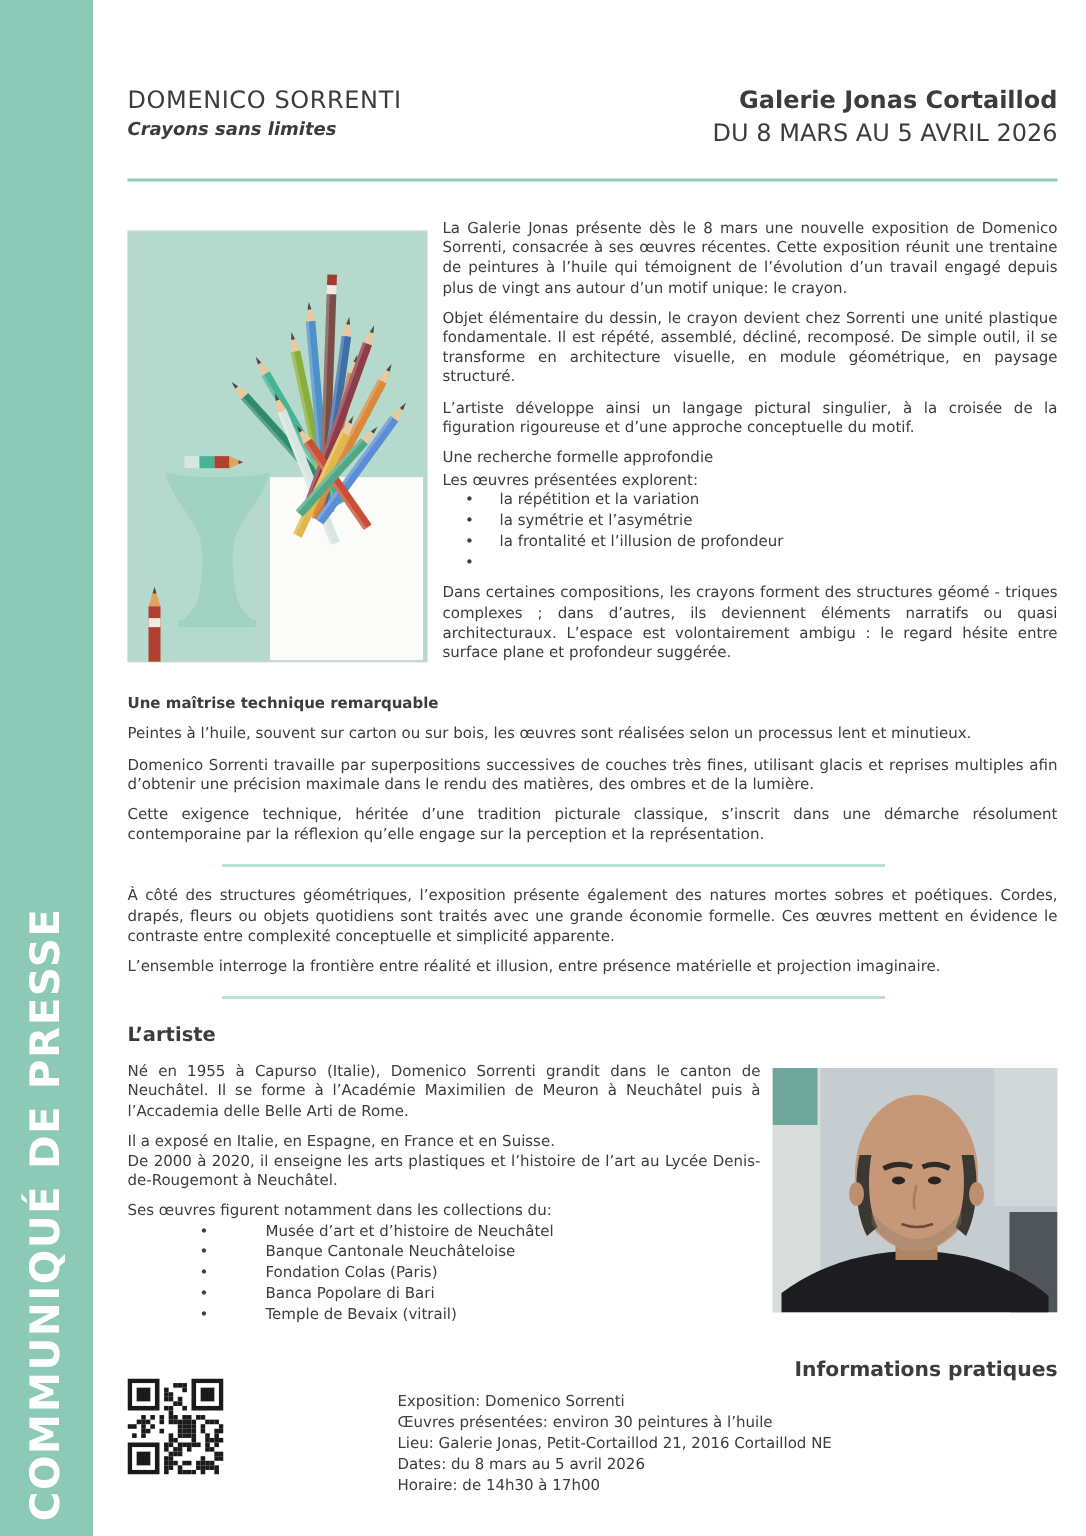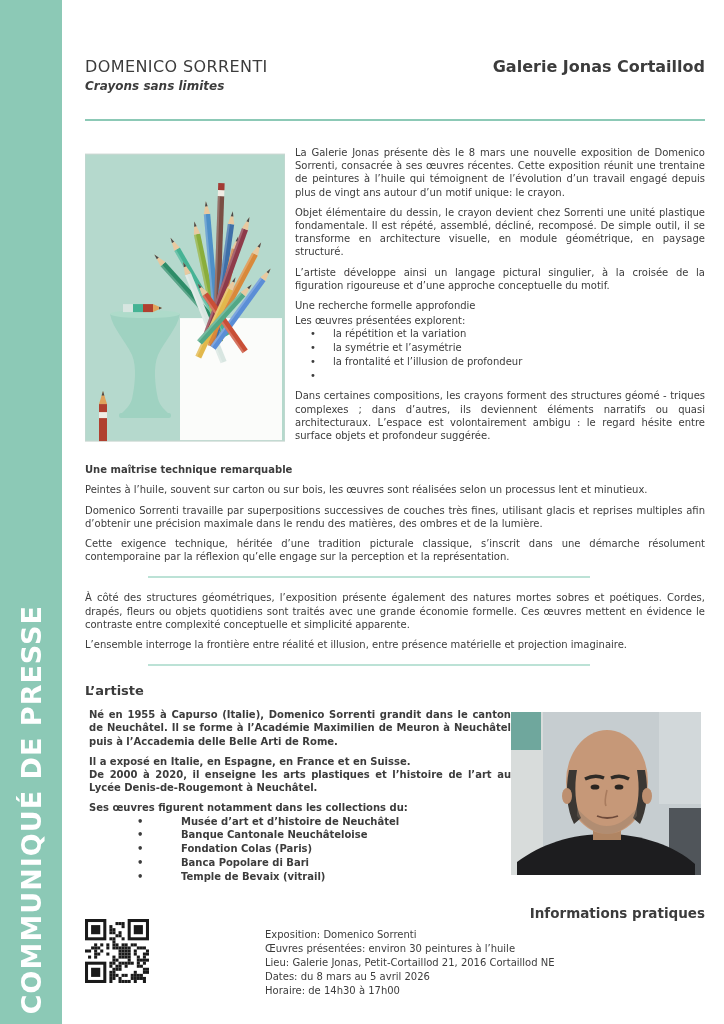--- a/index.html
+++ b/index.html
@@ -36,21 +36,21 @@
   ul.blist{list-style:none;margin:0 0 7px 0;padding:0;}
   ul.blist li{display:flex;line-height:1.38;}
   .intro-list .dot{flex:0 0 38px;padding-left:15px;box-sizing:border-box;}
   .coll-list .dot{flex:0 0 92px;padding-left:48px;box-sizing:border-box;}
   .dot::before{content:"\2022";}
 
   h2{font-size:10px;font-weight:bold;margin:14px 0 7px 0;text-align:left;}
   h2.big{font-size:13px;margin:16px 0 9px 0;}
   .divider{height:2px;background:#bce2d6;width:442px;margin:13px 115px 13px 63px;}
 
-  .artiste-row{display:flex;justify-content:center;font-weight:bold;}
+  .artiste-row{display:flex;justify-content:space-between;}
   .artiste-col{width:422px;}
   .portrait{flex:0 0 190px;height:163px;margin-top:4px;}
 
   .bottom-row{display:flex;justify-content:space-between;align-items:flex-start;margin-top:14px;}
   .qr{width:64px;height:64px;margin-top:14px;}
   .infos{text-align:right;width:440px;}
   .infos .infos-title{font-size:13.5px;font-weight:bold;margin:0 0 6px 0;}
   .infos .line{font-size:10px;line-height:14px;text-align:left;}
 </style>
 </head>
@@ -64,20 +64,21 @@
 
   <main class="content">
 
     <header class="hdr">
       <div>
         <div class="hdr-artist">DOMENICO SORRENTI</div>
         <div class="hdr-title">Crayons sans limites</div>
       </div>
       <div class="hdr-right">
         <div class="hdr-gallery">Galerie Jonas Cortaillod</div>
+        <div class="hdr-dates">DU 8 MARS AU 5 AVRIL 2026</div>
       </div>
     </header>
     <div class="hdr-rule"></div>
 
     <div class="flow">
 
       <section class="intro">
         <svg class="painting" viewBox="0 0 200 287" xmlns="http://www.w3.org/2000/svg">
           <rect x="0" y="0" width="200" height="287" fill="#b5d9cd" stroke="#c9d6d1" stroke-width="1"></rect>
           <rect x="95" y="164" width="102" height="122" fill="#fbfcfa"></rect>
@@ -202,21 +203,21 @@
                 <span>la symétrie et l’asymétrie</span>
               </li>
             <li>
                 <span class="dot"></span>
                 <span>la frontalité et l’illusion de profondeur</span>
               </li>
             <li>
                 <span class="dot"></span>
               </li>
           </ul>
-          <p>Dans certaines compositions, les crayons forment des structures géomé - triques complexes ; dans d’autres, ils deviennent éléments narratifs ou quasi architecturaux. L’espace est volontairement ambigu : le regard hésite entre surface objets et profondeur suggérée.</p>
+          <p>Dans certaines compositions, les crayons forment des structures géomé - triques complexes ; dans d’autres, ils deviennent éléments narratifs ou quasi architecturaux. L’espace est volontairement ambigu : le regard hésite entre surface plane et profondeur suggérée.</p>
         </div>
       </section>
 
       <section>
         <h2>Une maîtrise technique remarquable</h2>
         <p>Peintes à l’huile, souvent sur carton ou sur bois, les œuvres sont réalisées selon un processus lent et minutieux.</p>
         <p>Domenico Sorrenti travaille par superpositions successives de couches très fines, utilisant glacis et reprises multiples afin d’obtenir une précision maximale dans le rendu des matières, des ombres et de la lumière.</p>
         <p>Cette exigence technique, héritée d’une tradition picturale classique, s’inscrit dans une démarche résolument contemporaine par la réflexion qu’elle engage sur la perception et la représentation.</p>
       </section>
 

